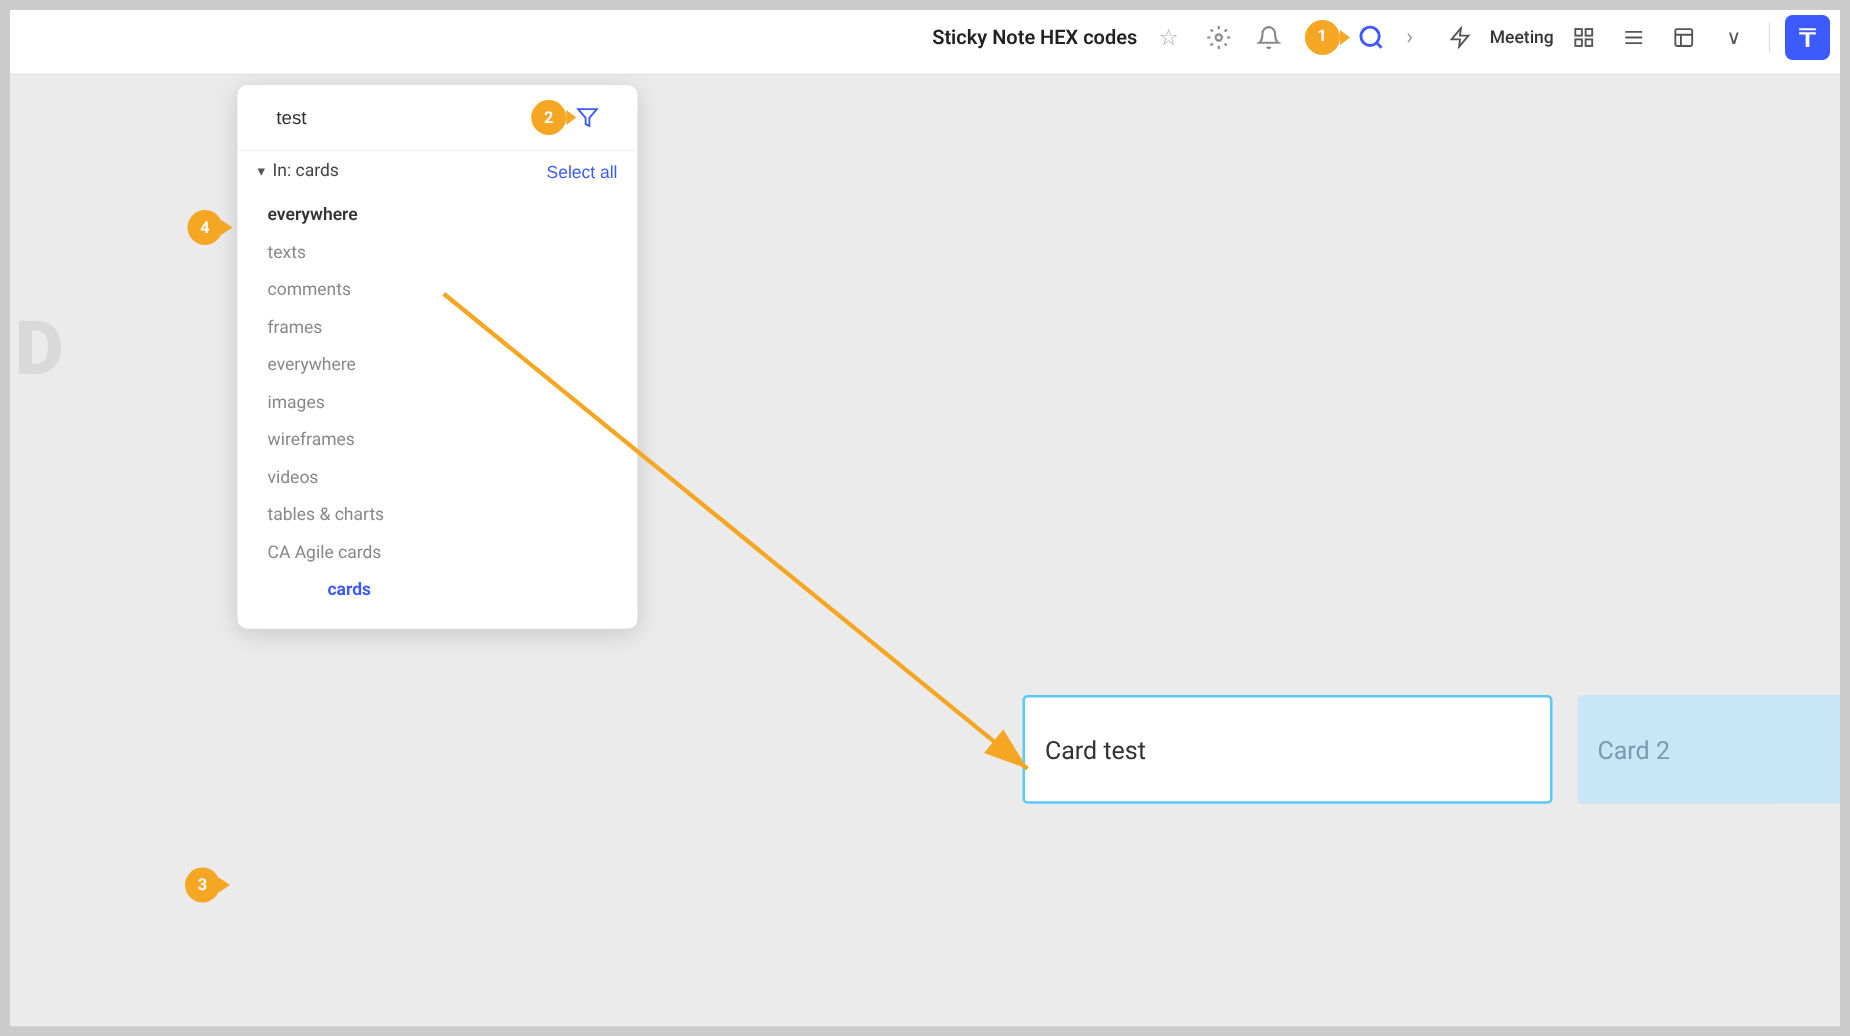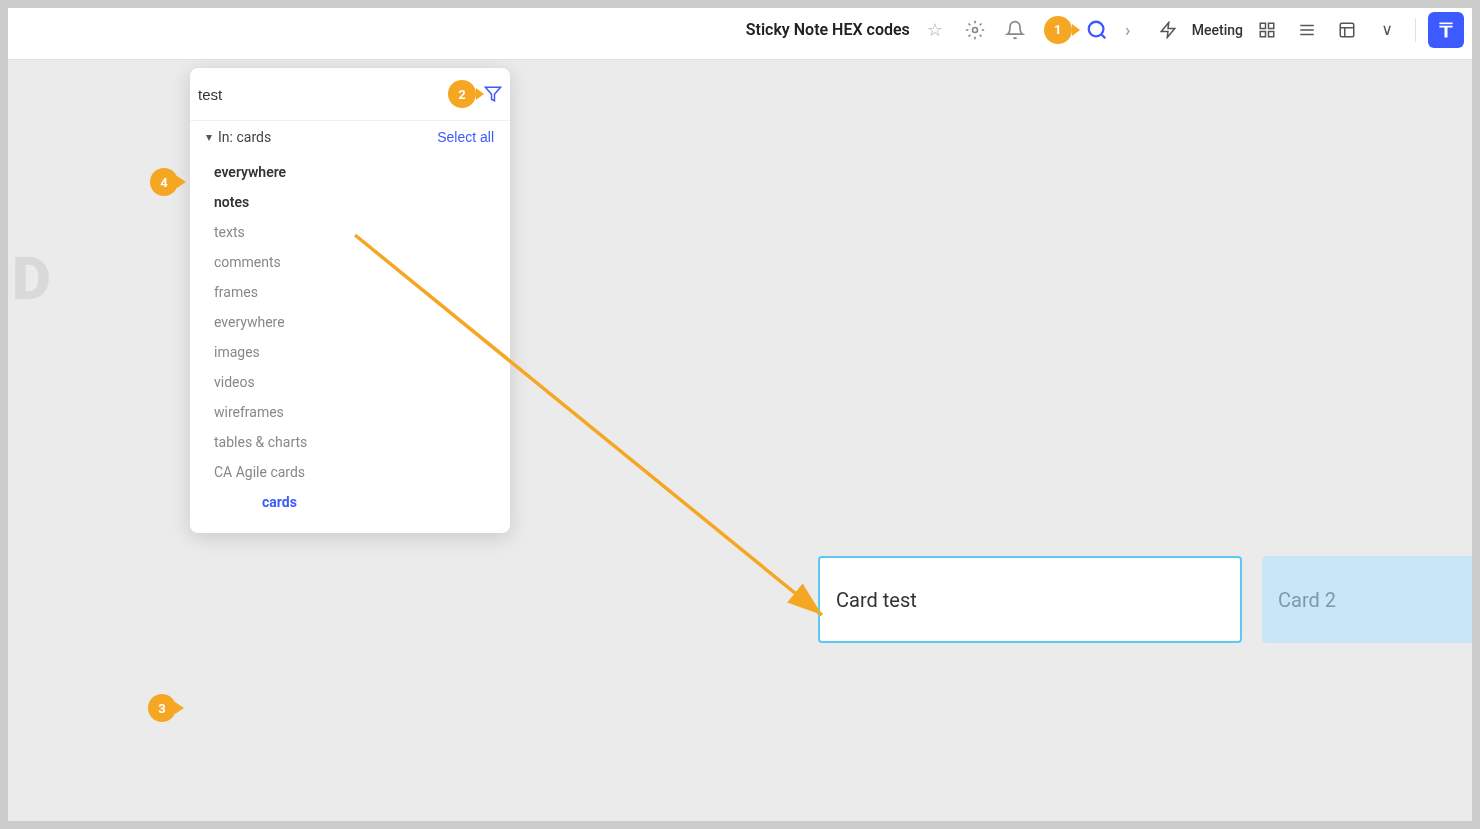--- a/index.html
+++ b/index.html
@@ -160,21 +160,21 @@
       width: 320px;
       background: #fff;
       border-radius: 8px;
       box-shadow: 0 4px 20px rgba(0,0,0,0.15);
       z-index: 200;
       padding-bottom: 12px;
     }
     .search-input-row {
       display: flex;
       align-items: center;
-      padding: 12px 8px;
+      padding: 12px 31px;
       border-bottom: 1px solid #f0f0f0;
       gap: 0;
     }
     .search-input-field {
       flex: 1;
       border: none;
       outline: none;
       font-size: 15px;
       color: #333;
     }
@@ -408,28 +408,27 @@
       <div class="scope-label">
         <span class="chevron">▾</span>
         <span>In: cards</span>
       </div>
       <button class="select-all-btn">Select all</button>
     </div>
 
     <div class="dropdown-list">
 
     <div class="dropdown-item active">everywhere</div>
-        <div class="dropdown-item active">notes</div>
         <div class="dropdown-item">texts</div>
         <div class="dropdown-item">comments</div>
         <div class="dropdown-item">frames</div>
         <div class="dropdown-item">everywhere</div>
         <div class="dropdown-item">images</div>
+        <div class="dropdown-item">wireframes</div>
         <div class="dropdown-item">videos</div>
-        <div class="dropdown-item">wireframes</div>
         <div class="dropdown-item">tables &amp; charts</div>
         <div class="dropdown-item">CA Agile cards</div>
         <div class="dropdown-item selected">cards</div>
       </div>
   </div>
 
   <div class="annotation" style="top: 634px; left: 148px;">
     <span>3</span>
   </div>
 

